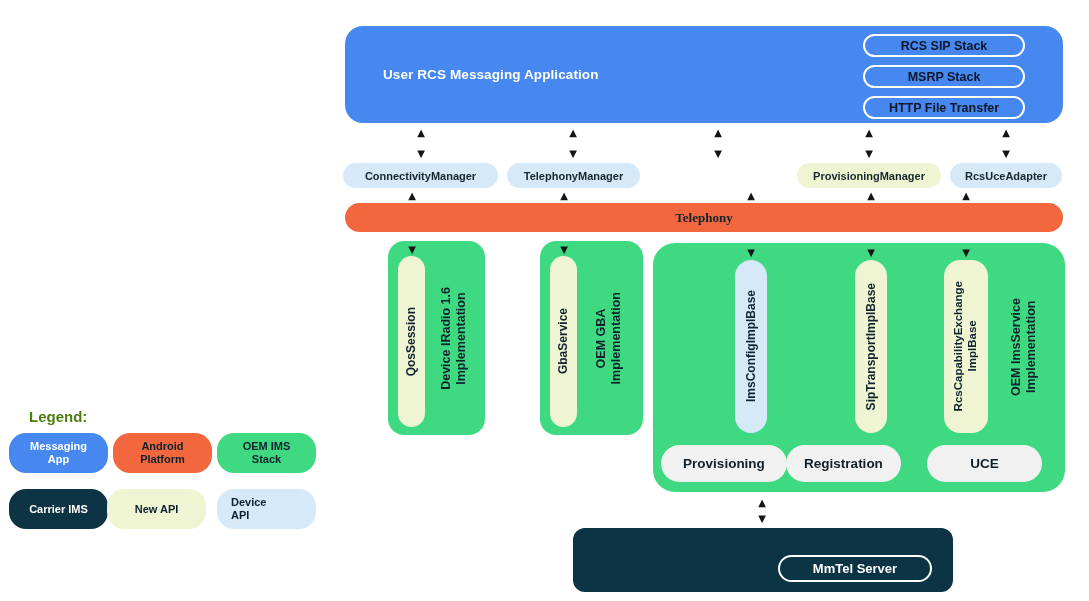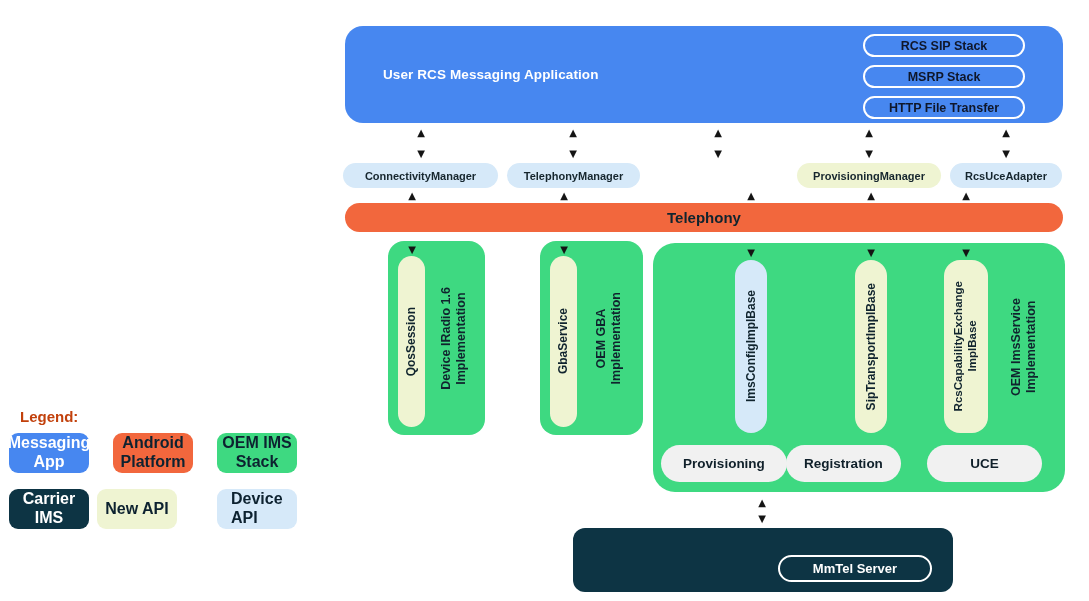--- a/index.html
+++ b/index.html
@@ -59,21 +59,22 @@
   }
   .fill-lightblue { background: var(--updated-api-blue, #D6E9F9); }
   .fill-cream     { background: var(--new-api-cream, #EFF4D2); }
 
   
   .telephony-bar {
     left:345px; top:203px; width:718px; height:29px;
     background: var(--android-orange, #F2673D);
     border-radius:15px;
     display:flex; align-items:center; justify-content:center;
-    font-size:15px;
+    font-size:13px;
+    font-family:Liberation Serif, serif;
   }
 
   
   .oem-box { background: var(--oem-green, #3ED981); border-radius:16px; }
   .vtext {
     writing-mode: vertical-rl;
     transform: rotate(180deg);
     white-space: pre-line;
     text-align:center;
     line-height:1.2;
@@ -106,25 +107,25 @@
     text-align:center; font-size:13.5px;
   }
   .server-pill {
     position:absolute; top:27px; height:27px;
     border:2.5px solid #fff; border-radius:14px;
     display:flex; align-items:center; justify-content:center;
     font-size:13px; color:#fff;
   }
 
   
-  .legend-title { left:20px; top:408px; font-size:15px; color:#c2410c; }
+  .legend-title { left:29px; top:408px; font-size:15px; color:#4d7c0f; }
   .legend-box {
-    width:80px; height:40px; border-radius:9px;
-    display:flex; align-items:center; justify-content:center;
-    font-size:16px; line-height:1.18; text-align:center;
+    width:99px; height:40px; border-radius:17px;
+    display:flex; align-items:center; justify-content:center;
+    font-size:11px; line-height:1.18; text-align:center;
     white-space:pre-line; color:#0d2230;
   }
   .legend-box.white-text { color:#fff; }
   .legend-box.left-align { justify-content:flex-start; padding-left:14px; text-align:left; }
   .fill-blue  { background: var(--app-blue, #4787F0); }
   .fill-orange{ background: var(--android-orange, #F2673D); }
   .fill-green { background: var(--oem-green, #3ED981); }
   .fill-navy  { background: var(--carrier-navy, #0D3444); }
 </style>
 </head>
@@ -232,17 +233,17 @@
   </div>
 
   <div class="abs legend-title">Legend:</div>
   <div class="abs legend-box fill-blue white-text" style="left:9px; top:433px;">Messaging
 App</div>
   <div class="abs legend-box fill-orange" style="left:113px; top:433px;">Android
 Platform</div>
   <div class="abs legend-box fill-green" style="left:217px; top:433px;">OEM IMS
 Stack</div>
   <div class="abs legend-box fill-navy white-text" style="left:9px; top:489px;">Carrier IMS</div>
-  <div class="abs legend-box fill-cream" style="left:97px; top:489px;">New API</div>
+  <div class="abs legend-box fill-cream" style="left:107px; top:489px;">New API</div>
   <div class="abs legend-box fill-lightblue left-align" style="left:217px; top:489px;">Device
 API</div>
 
 </div>
 
 </body></html>

